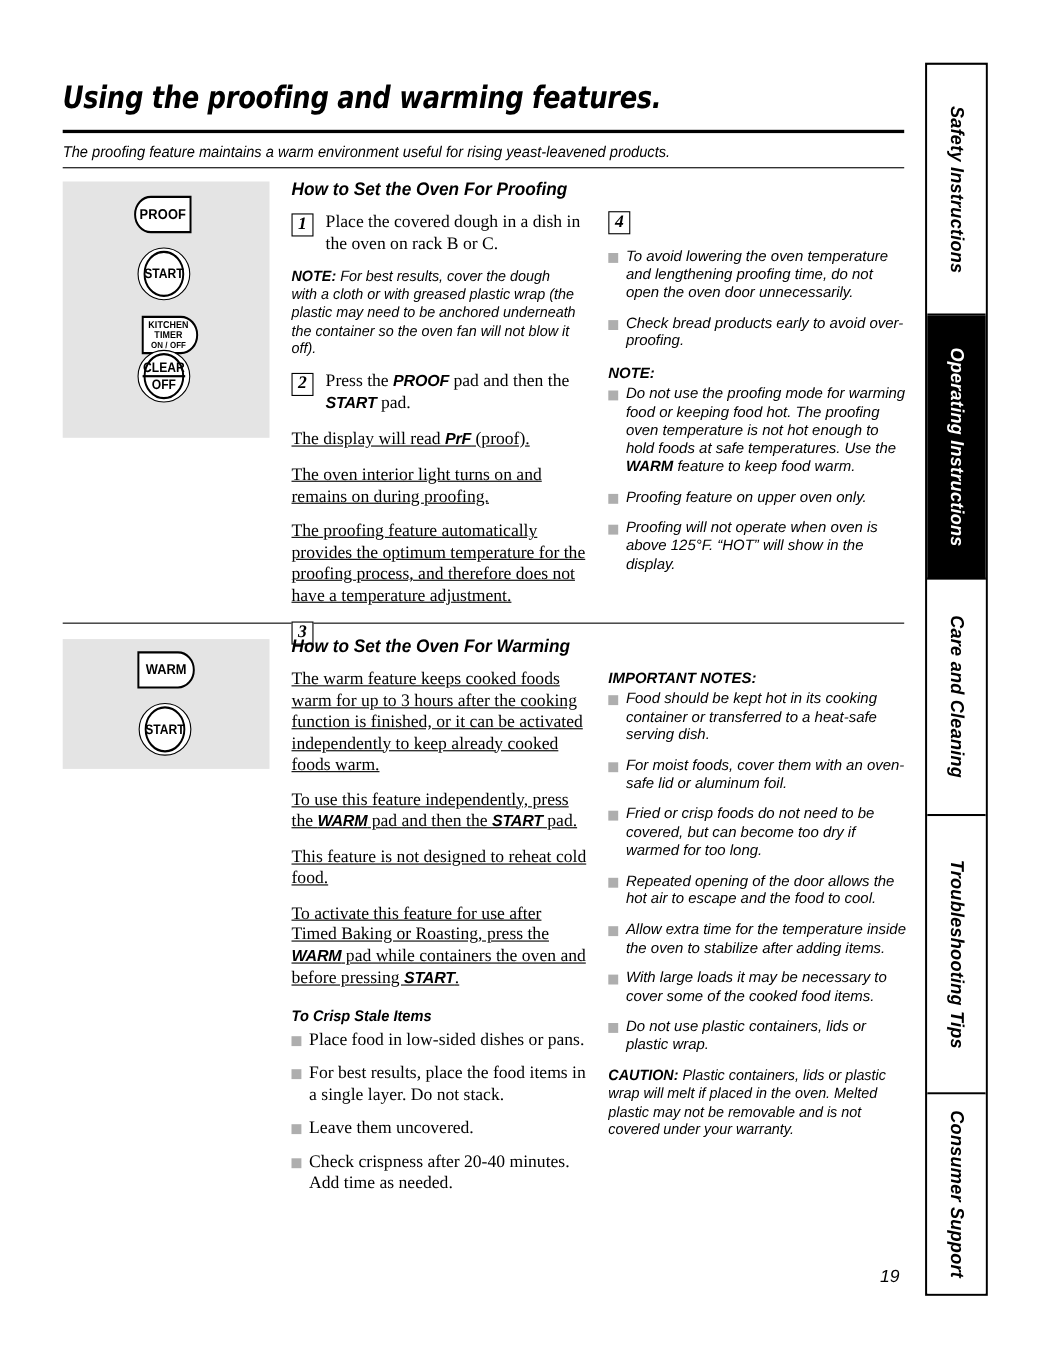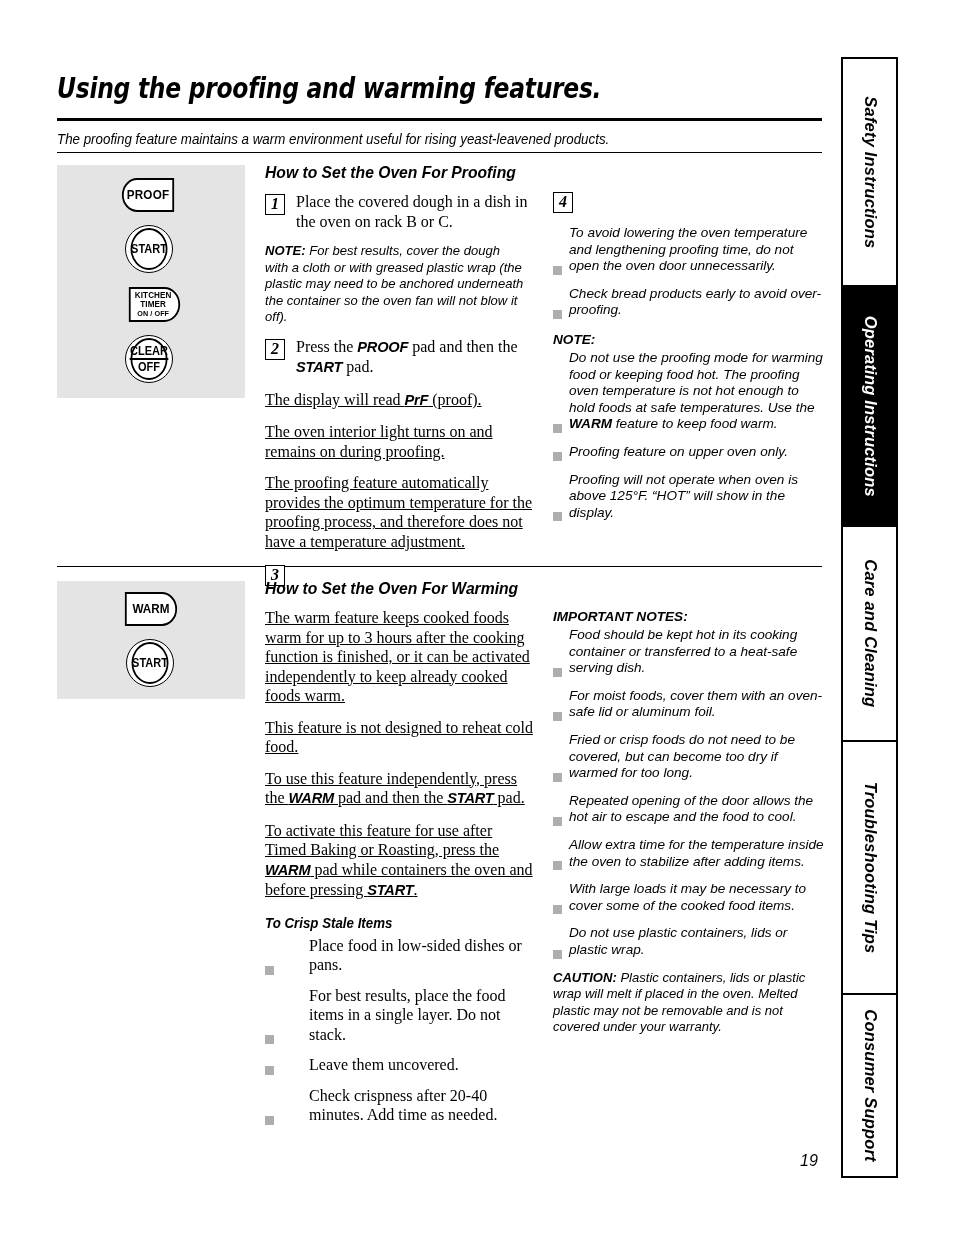--- a/index.html
+++ b/index.html
@@ -139,21 +139,21 @@
     justify-content: center;
     font-family: "Liberation Sans Narrow", "Liberation Sans", sans-serif;
     font-weight: bold;
     font-size: 12.5px;
     line-height: 1.02;
     transform: scaleX(0.88);
     background: #fff;
   }
   #pad-start-1 { left: 125px; top: 225px; }
   #pad-start-2 { left: 126px; top: 639px; }
-  #pad-clear   { left: 125px; top: 335px; text-decoration: underline; }
+  #pad-clear   { left: 125px; top: 318px; text-decoration: underline; }
   #pad-clear .inner .clr {
     border-bottom: 2px solid #000;
     padding-bottom: 0px;
     font-size: 12.5px;
   }
   #pad-clear .inner .off { font-size: 12.5px; margin-top: 1px; }
 
   
   .col {
     position: absolute;
@@ -251,21 +251,21 @@
   .step-text {
     flex: 1 1 auto;
     font-family: "Liberation Serif", serif;
     font-size: 16px;
     line-height: 19.5px;
   }
 
   
   .bullet {
     display: flex;
-    align-items: flex-end;
+    align-items: flex-start;
     margin-bottom: 11px;
   }
   .bullet .sq {
     flex: 0 0 auto;
     width: 9px;
     height: 9px;
     background: #aeaeae;
     margin-right: 7px;
     margin-top: 5px;
   }
@@ -274,21 +274,20 @@
     font-family: "Liberation Sans Narrow", "Liberation Sans", sans-serif;
     font-style: italic;
     font-size: 13.6px;
     line-height: 16.6px;
   }
   .bullet.serif .btext {
     font-family: "Liberation Serif", serif;
     font-style: normal;
     font-size: 16px;
     line-height: 19.5px;
-    margin-left: 28px;
   }
   .bullet.serif .sq { margin-top: 6px; }
   .bullet .btext b { font-weight: bold; }
 
   
   #tabbar {
     position: absolute;
     left: 841px;
     top: 57px;
     width: 57px;
@@ -446,23 +445,23 @@
       <div class="btext">Proofing will not operate when oven is above 125°F. “HOT” will show in the display.</div>
     </div>
 
   </div>
 
   <div class="col" id="col-mid-2">
 
     <div class="heading">How to Set the Oven For Warming</div>
 
     <div class="p-serif">The warm feature keeps cooked foods warm for up to 3 hours after the cooking function is finished, or it can be activated independently to keep already cooked foods warm.</div>
+    <div class="p-serif"><span>To use this feature independently, press the </span><span class="pad-word">WARM</span><span> pad and then the </span><span class="pad-word">START</span><span> pad.</span></div>
+
     <div class="p-serif">This feature is not designed to reheat cold food.</div>
-
-    <div class="p-serif"><span>To use this feature independently, press the </span><span class="pad-word">WARM</span><span> pad and then the </span><span class="pad-word">START</span><span> pad.</span></div>
 
     <div class="p-serif"><span>To activate this feature for use after Timed Baking or Roasting, press the </span><span class="pad-word">WARM</span><span> pad while containers the oven and before pressing </span><span class="pad-word">START</span><span>.</span></div>
 
     <div class="subheading">To Crisp Stale Items</div>
 
     <div class="bullet serif">
       <div class="sq"></div>
       <div class="btext">Place food in low-sided dishes or pans.</div>
     </div>
     <div class="bullet serif">

